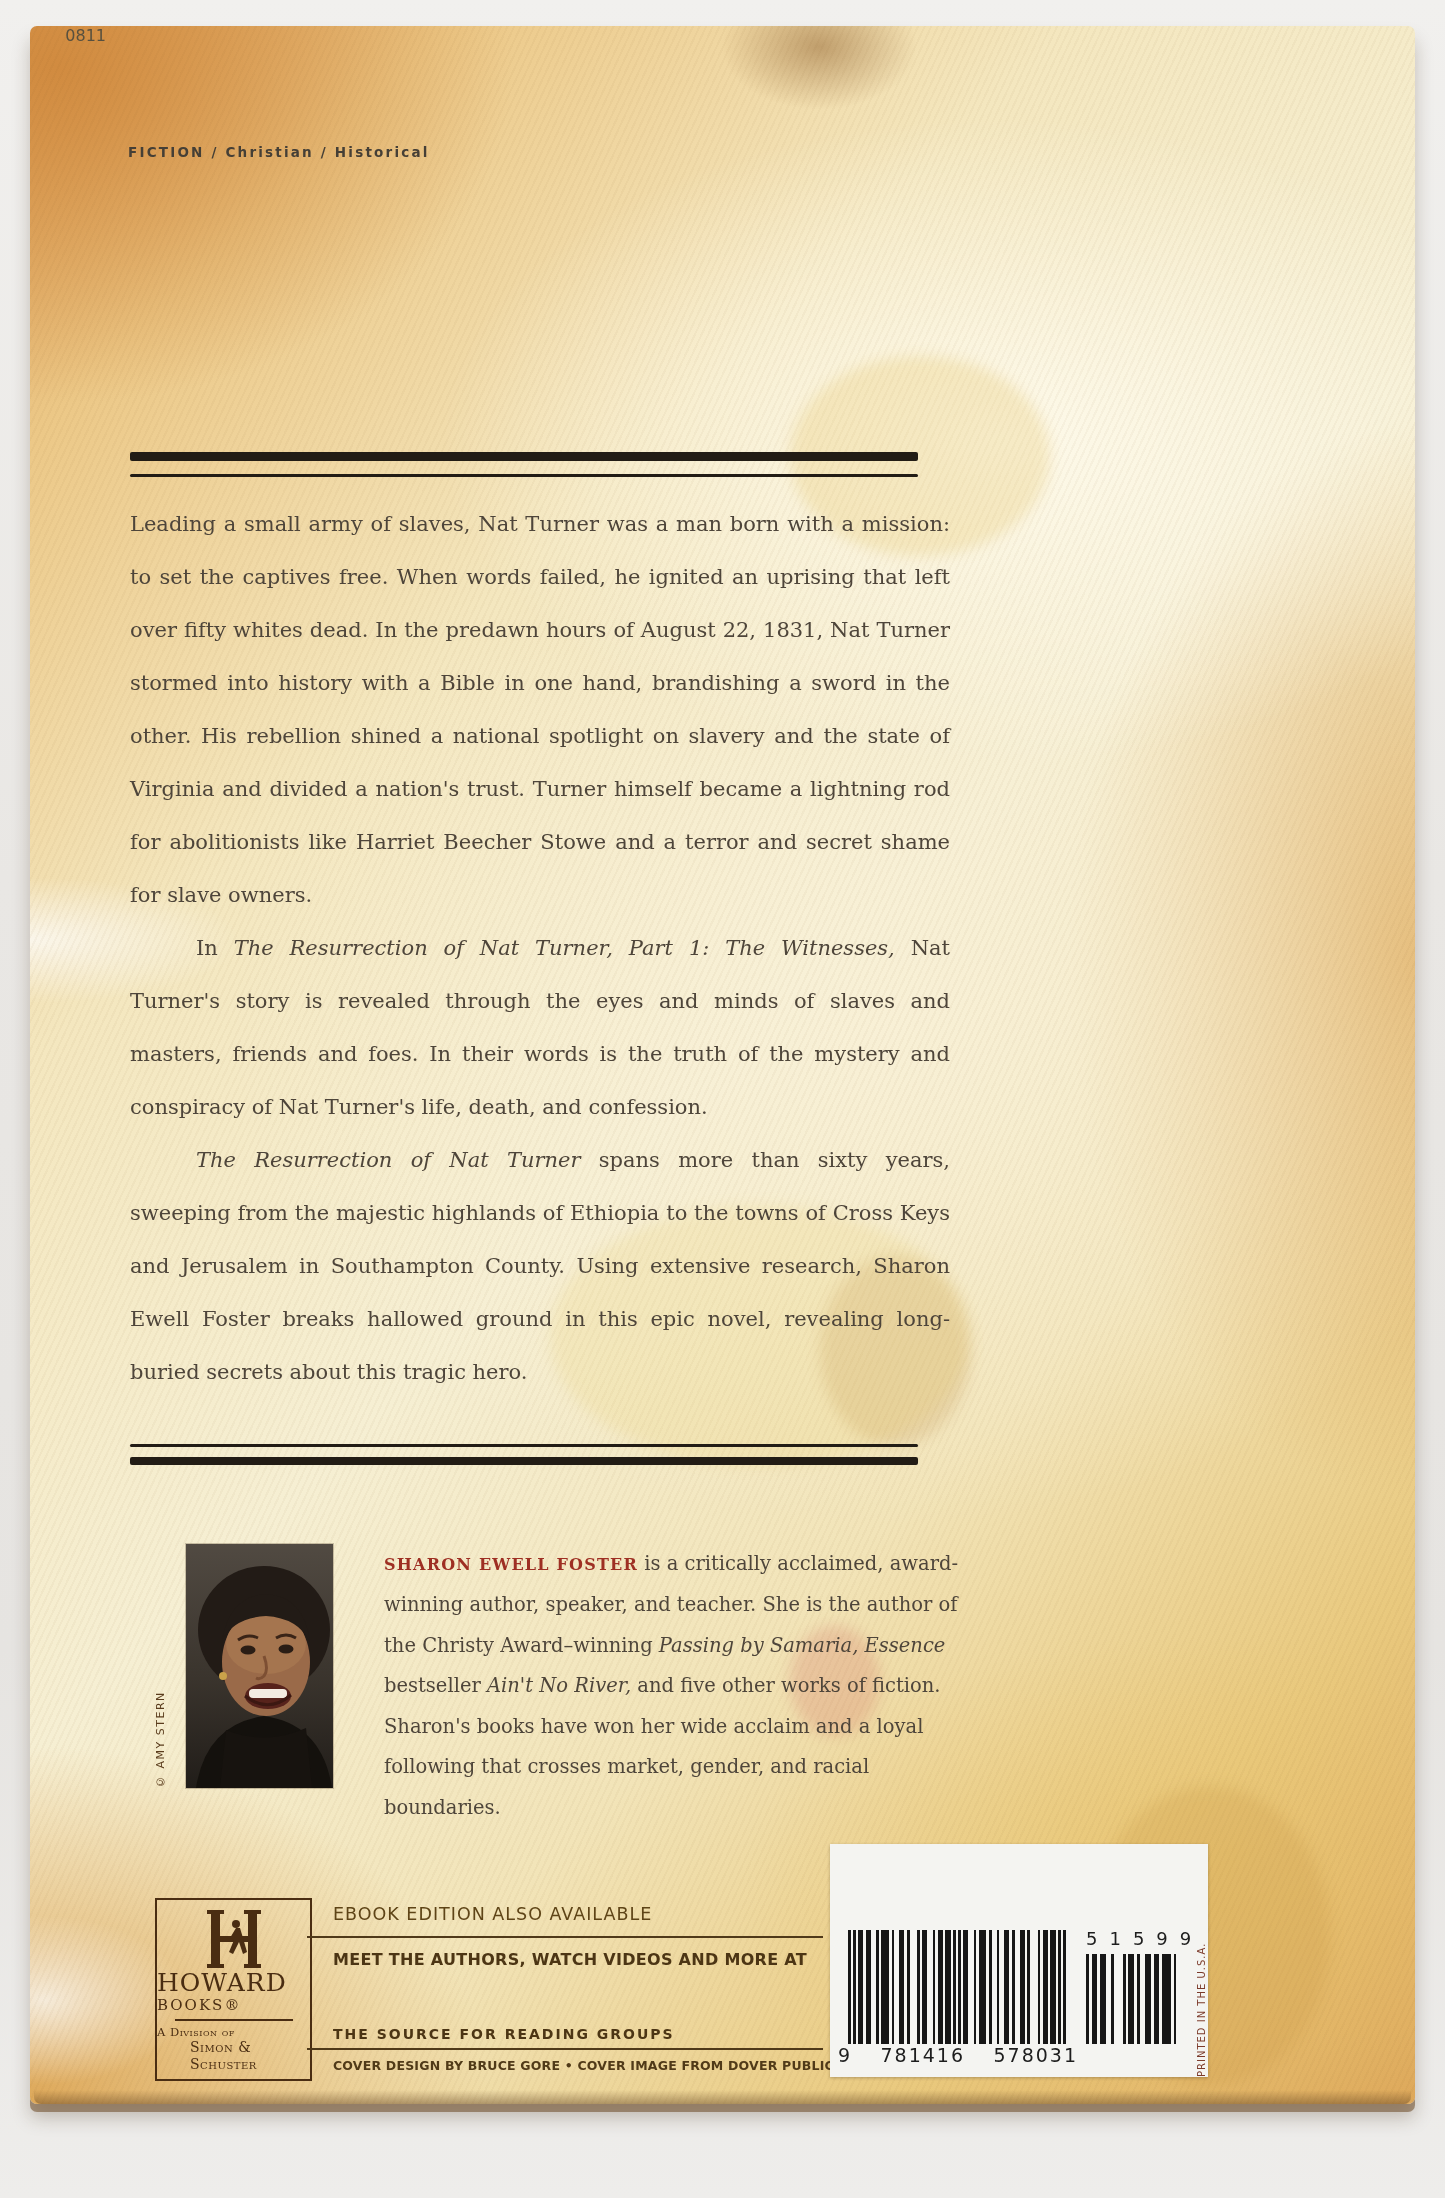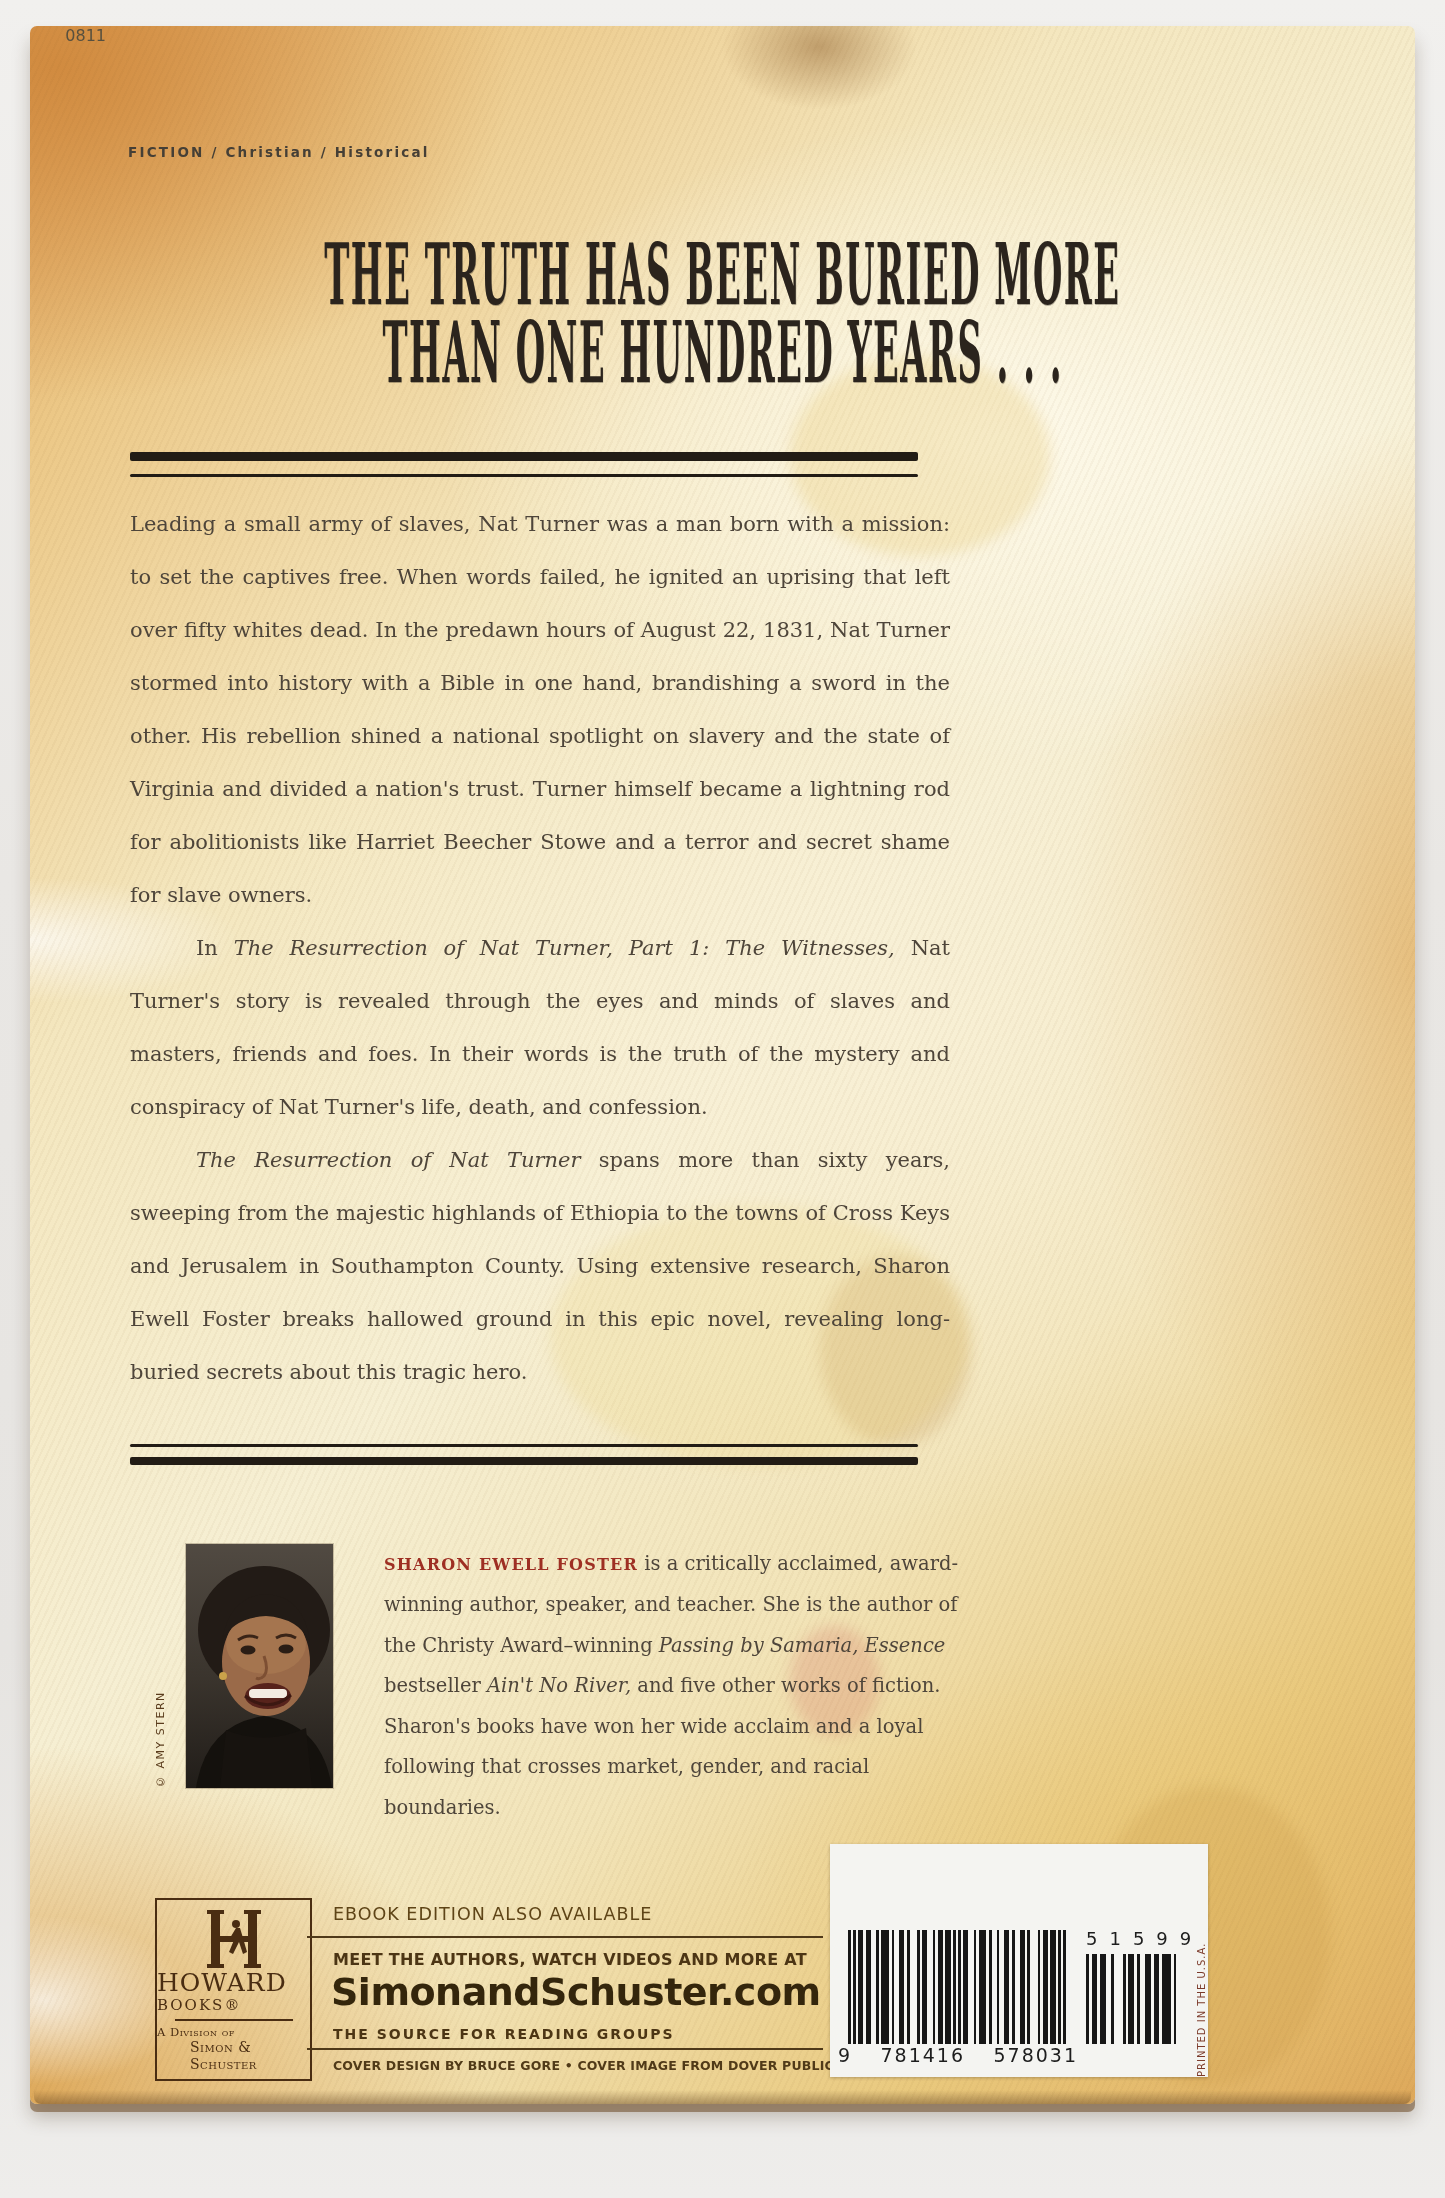--- a/index.html
+++ b/index.html
@@ -146,24 +146,20 @@
   <div class="book">
 
     <div class="stain s1"></div>
     <div class="stain s2"></div>
     <div class="stain s3"></div>
     <div class="stain s4"></div>
     <div class="stain s5"></div>
 
     <div class="category">FICTION / Christian / Historical</div>
 
-    <div class="headline">
-      <div class="hl">THE TRUTH HAS BEEN BURIED MORE</div>
-      <div class="hl">THAN ONE HUNDRED YEARS . . .</div>
-    </div>
 
     <div class="rule r1a"></div>
     <div class="rule r1b"></div>
 
     <div class="synopsis" id="synopsis">
         <p class="para"><span>Leading a small army of slaves, Nat Turner was a man born with a mission: to set the captives free. When words failed, he ignited an uprising that left over fifty whites dead. In the predawn hours of August 22, 1831, Nat Turner stormed into history with a Bible in one hand, brandishing a sword in the other. His rebellion shined a national spotlight on slavery and the state of Virginia and divided a nation's trust. Turner himself became a lightning rod for abolitionists like Harriet Beecher Stowe and a terror and secret shame for slave owners.</span></p>
         <p class="para indent"><span>In </span><em>The Resurrection of Nat Turner, Part 1: The Witnesses,</em><span> Nat Turner's story is revealed through the eyes and minds of slaves and masters, friends and foes. In their words is the truth of the mystery and conspiracy of Nat Turner's life, death, and confession.</span></p>
         <p class="para indent"><em>The Resurrection of Nat Turner</em><span> spans more than sixty years, sweeping from the majestic highlands of Ethiopia to the towns of Cross Keys and Jerusalem in Southampton County. Using extensive research, Sharon Ewell Foster breaks hallowed ground in this epic novel, revealing long-buried secrets about this tragic hero.</span></p>
       </div>
 
@@ -219,21 +215,20 @@
       <div class="howard">HOWARD</div>
       <div class="books">BOOKS®</div>
       <div class="logo-rule"></div>
       <div class="division">A Division of</div>
       <div class="ss">Simon &amp; Schuster</div>
     </div>
 
     <div class="pub ebook">EBOOK EDITION ALSO AVAILABLE</div>
     <div class="pub-rule pr1"></div>
     <div class="pub meet">MEET THE AUTHORS, WATCH VIDEOS AND MORE AT</div>
-    <div class="pub site">SimonandSchuster.com</div>
     <div class="pub source">THE SOURCE FOR READING GROUPS</div>
     <div class="pub-rule pr2"></div>
     <div class="pub cover-credit">COVER DESIGN BY BRUCE GORE • COVER IMAGE FROM DOVER PUBLICATIONS</div>
 
     <div class="print-code">0811</div>
 
     <div class="sticker">
       <div class="barcode bc-main" id="bc-main" style="gap: 0px;">
           <span style="flex: 1 0 0px; background: rgb(22, 22, 22);"></span>
           <span style="flex: 1 0 0px; background: transparent;"></span>

